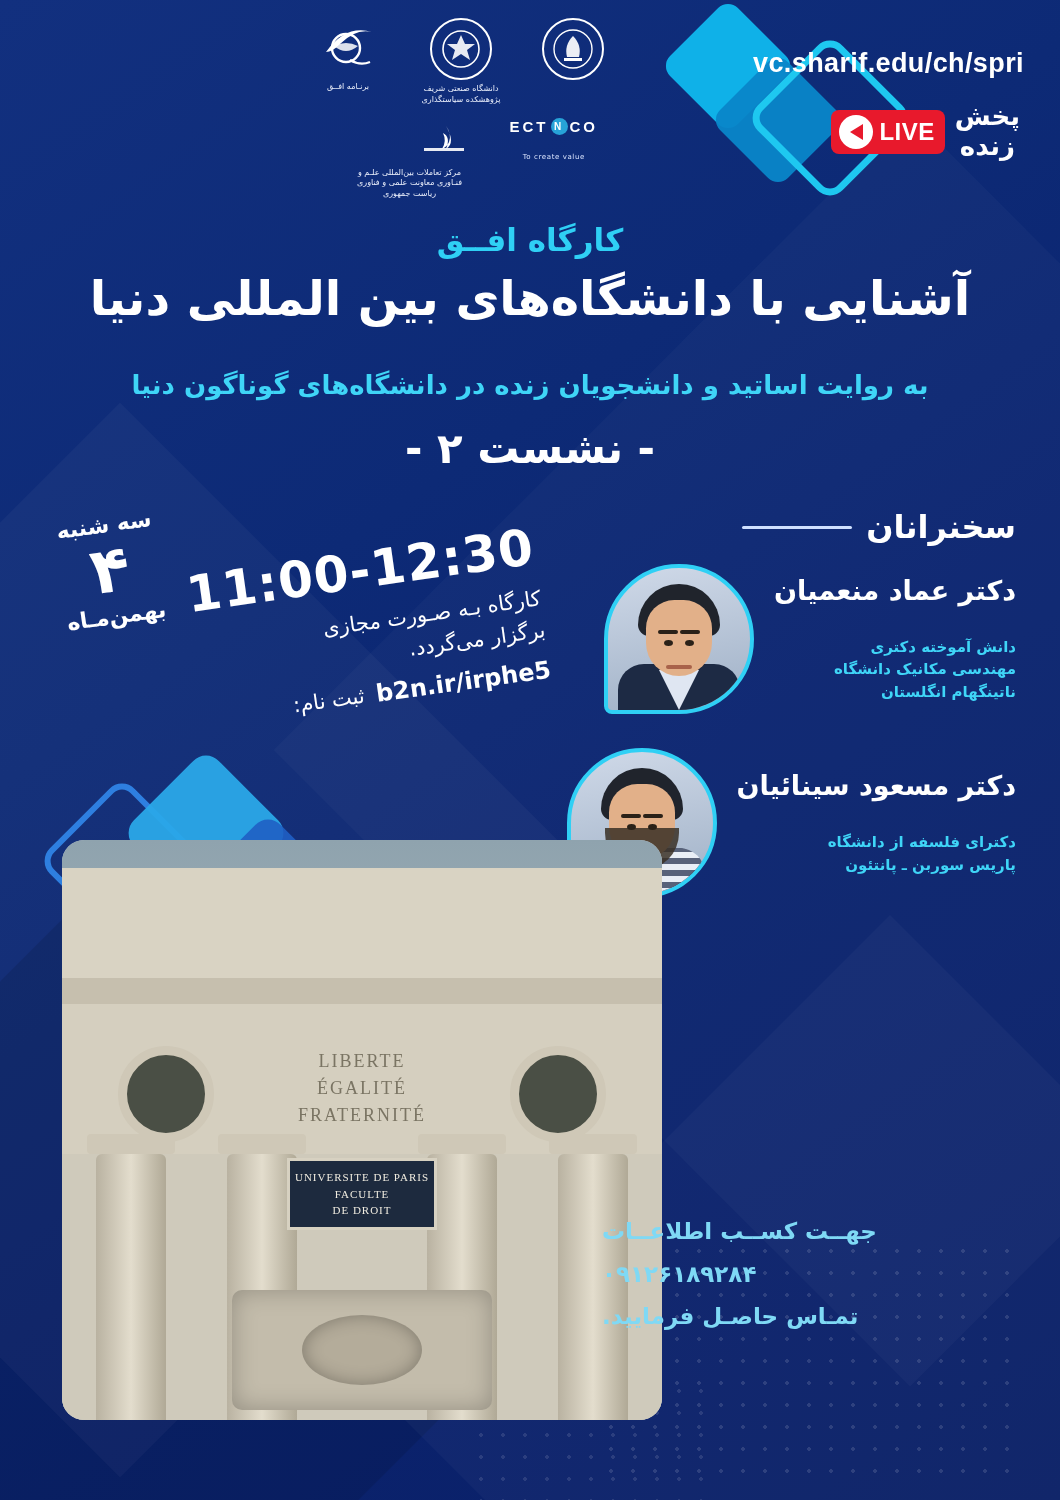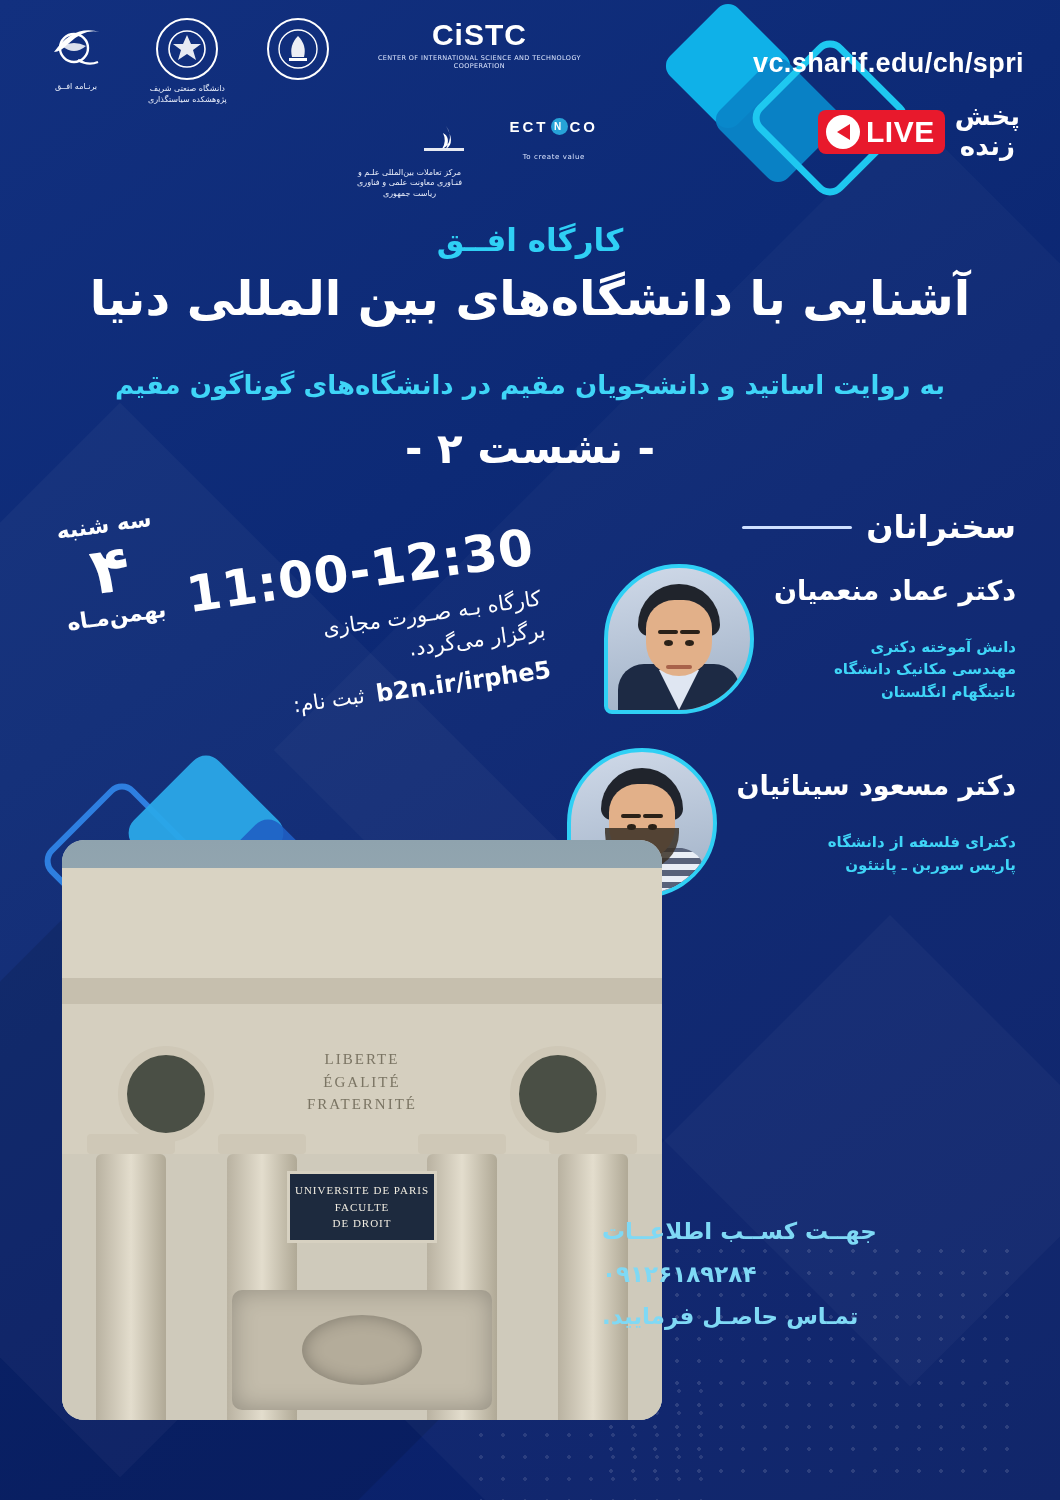--- a/index.html
+++ b/index.html
@@ -105,21 +105,21 @@
   .live-row {
     position: absolute; right: 10px; top: 92px;
     display: flex; flex-direction: row; align-items: center; gap: 10px;
   }
   .live-pill {
     display: flex; align-items: center; gap: 6px;
     background: #e8192c; border-radius: 8px; padding: 5px 10px 5px 8px;
   }
   .live-text {
     direction: ltr; font-family: "Liberation Sans", sans-serif; font-weight: bold;
-    font-size: 30px; color: #fff; letter-spacing: .5px; line-height: 1;
+    font-size: 24px; color: #fff; letter-spacing: .5px; line-height: 1;
   }
   .live-circle {
     width: 34px; height: 34px; border-radius: 50%; background: #fff;
     display:flex; align-items:center; justify-content:center;
   }
   .live-circle .tri {
     width: 0; height: 0; border-top: 8px solid transparent; border-bottom: 8px solid transparent;
     border-right: 13px solid #e8192c;
   }
   .pakhsh {
@@ -223,25 +223,25 @@
   .col.c1 { left: 34px; top: 314px; }
   .col.c2 { left: 165px; top: 314px; }
   .col.c3 { right: 165px; top: 314px; }
   .col.c4 { right: 34px; top: 314px; }
   .col .cap-top { position:absolute; left:-9px; right:-9px; top:-20px; height:20px; background:#cfc8b7; border-radius:4px;}
   .medal { position:absolute; width:96px; height:96px; border-radius:50%; background:#4a4f45; border:9px solid #cfc8b7; top:206px;}
   .medal.m1 { left: 56px; }
   .medal.m2 { right: 56px; }
   .inscription {
     position:absolute; left: 50%; transform: translateX(-50%); top: 208px;
-    color:#7a7463; font-family:"Liberation Serif", serif; font-size: 15px;
+    color:#7a7463; font-family:"Liberation Serif", serif; font-size: 18px;
     letter-spacing: 2px; text-align:center; line-height:1.5;
   }
   .plaque {
-    position:absolute; left:50%; transform: translateX(-50%); top: 331px;
+    position:absolute; left:50%; transform: translateX(-50%); top: 318px;
     width: 150px; padding: 8px 4px; background:#1d2a3e; border:3px solid #d7d1c1;
     color:#f0ece0; text-align:center; font-family:"Liberation Serif", serif;
     font-size: 11px; line-height: 1.5; letter-spacing: 1px;
   }
   .relief { position:absolute; left:50%; transform:translateX(-50%); bottom: 10px; width: 260px; height: 120px;
     background:#c3bcab; border-radius:10px; box-shadow: inset 0 0 24px rgba(0,0,0,.25); }
   .relief::after { content:""; position:absolute; left:50%; top:50%; transform:translate(-50%,-50%);
     width:120px; height:70px; background:#b4ac9a; border-radius:50%; box-shadow: inset 0 0 18px rgba(0,0,0,.3);}
 
   
@@ -298,27 +298,20 @@
             <svg width="44" height="44" viewBox="0 0 44 44" aria-hidden="true">
               <circle cx="22" cy="22" r="19" fill="none" stroke="#fff" stroke-width="1.4"></circle>
               <path d="M22 9 C16 15 14 22 16 30 L28 30 C30 22 28 15 22 9 Z" fill="#fff" opacity=".92"></path>
               <rect x="13" y="31" width="18" height="3" fill="#fff"></rect>
             </svg>
           </div>
         </div>
         <div class="cap"></div>
       </div>
 
-      <div class="logo">
-        <div class="mark">
-          <div class="cistc-text">CiSTC</div>
-        </div>
-        <div class="cistc-sub">CENTER OF INTERNATIONAL SCIENCE
-AND TECHNOLOGY COOPERATION</div>
-      </div>
 
     </div>
 
     <div class="logo-row second">
       <div class="logo">
         <div class="mark">
           <svg width="120" height="46" viewBox="0 0 120 46" aria-hidden="true">
             <path d="M96 8 q6 8 3 16 q-2 5 -7 7 q5 -8 1 -16 q8 4 3 16 q10 -6 0 -23 Z" fill="#ffffff"></path>
             <rect x="74" y="30" width="40" height="3" fill="#ffffff" opacity=".9"></rect>
           </svg>
@@ -350,21 +343,21 @@
         <span class="live-text">LIVE</span>
         <span class="live-circle">
             <span class="tri"></span>
           </span>
       </div>
     </div>
   </div>
 
   <div class="t-workshop">کارگاه افــق</div>
   <div class="t-main">آشنایی با دانشگاه‌های بین المللی دنیا</div>
-  <div class="t-sub">به روایت اساتید و دانشجویان مقیم در دانشگاه‌های گوناگون مقیم</div>
+  <div class="t-sub">به روایت اساتید و دانشجویان زنده در دانشگاه‌های گوناگون دنیا</div>
   <div class="t-session">- نشست ۲ -</div>
 
   <div class="speakers">
     <div class="sp-head">
       <span class="label">سخنرانان</span>
       <span class="rule"></span>
     </div>
 
     <div class="speaker">
       <div class="sp-info">

